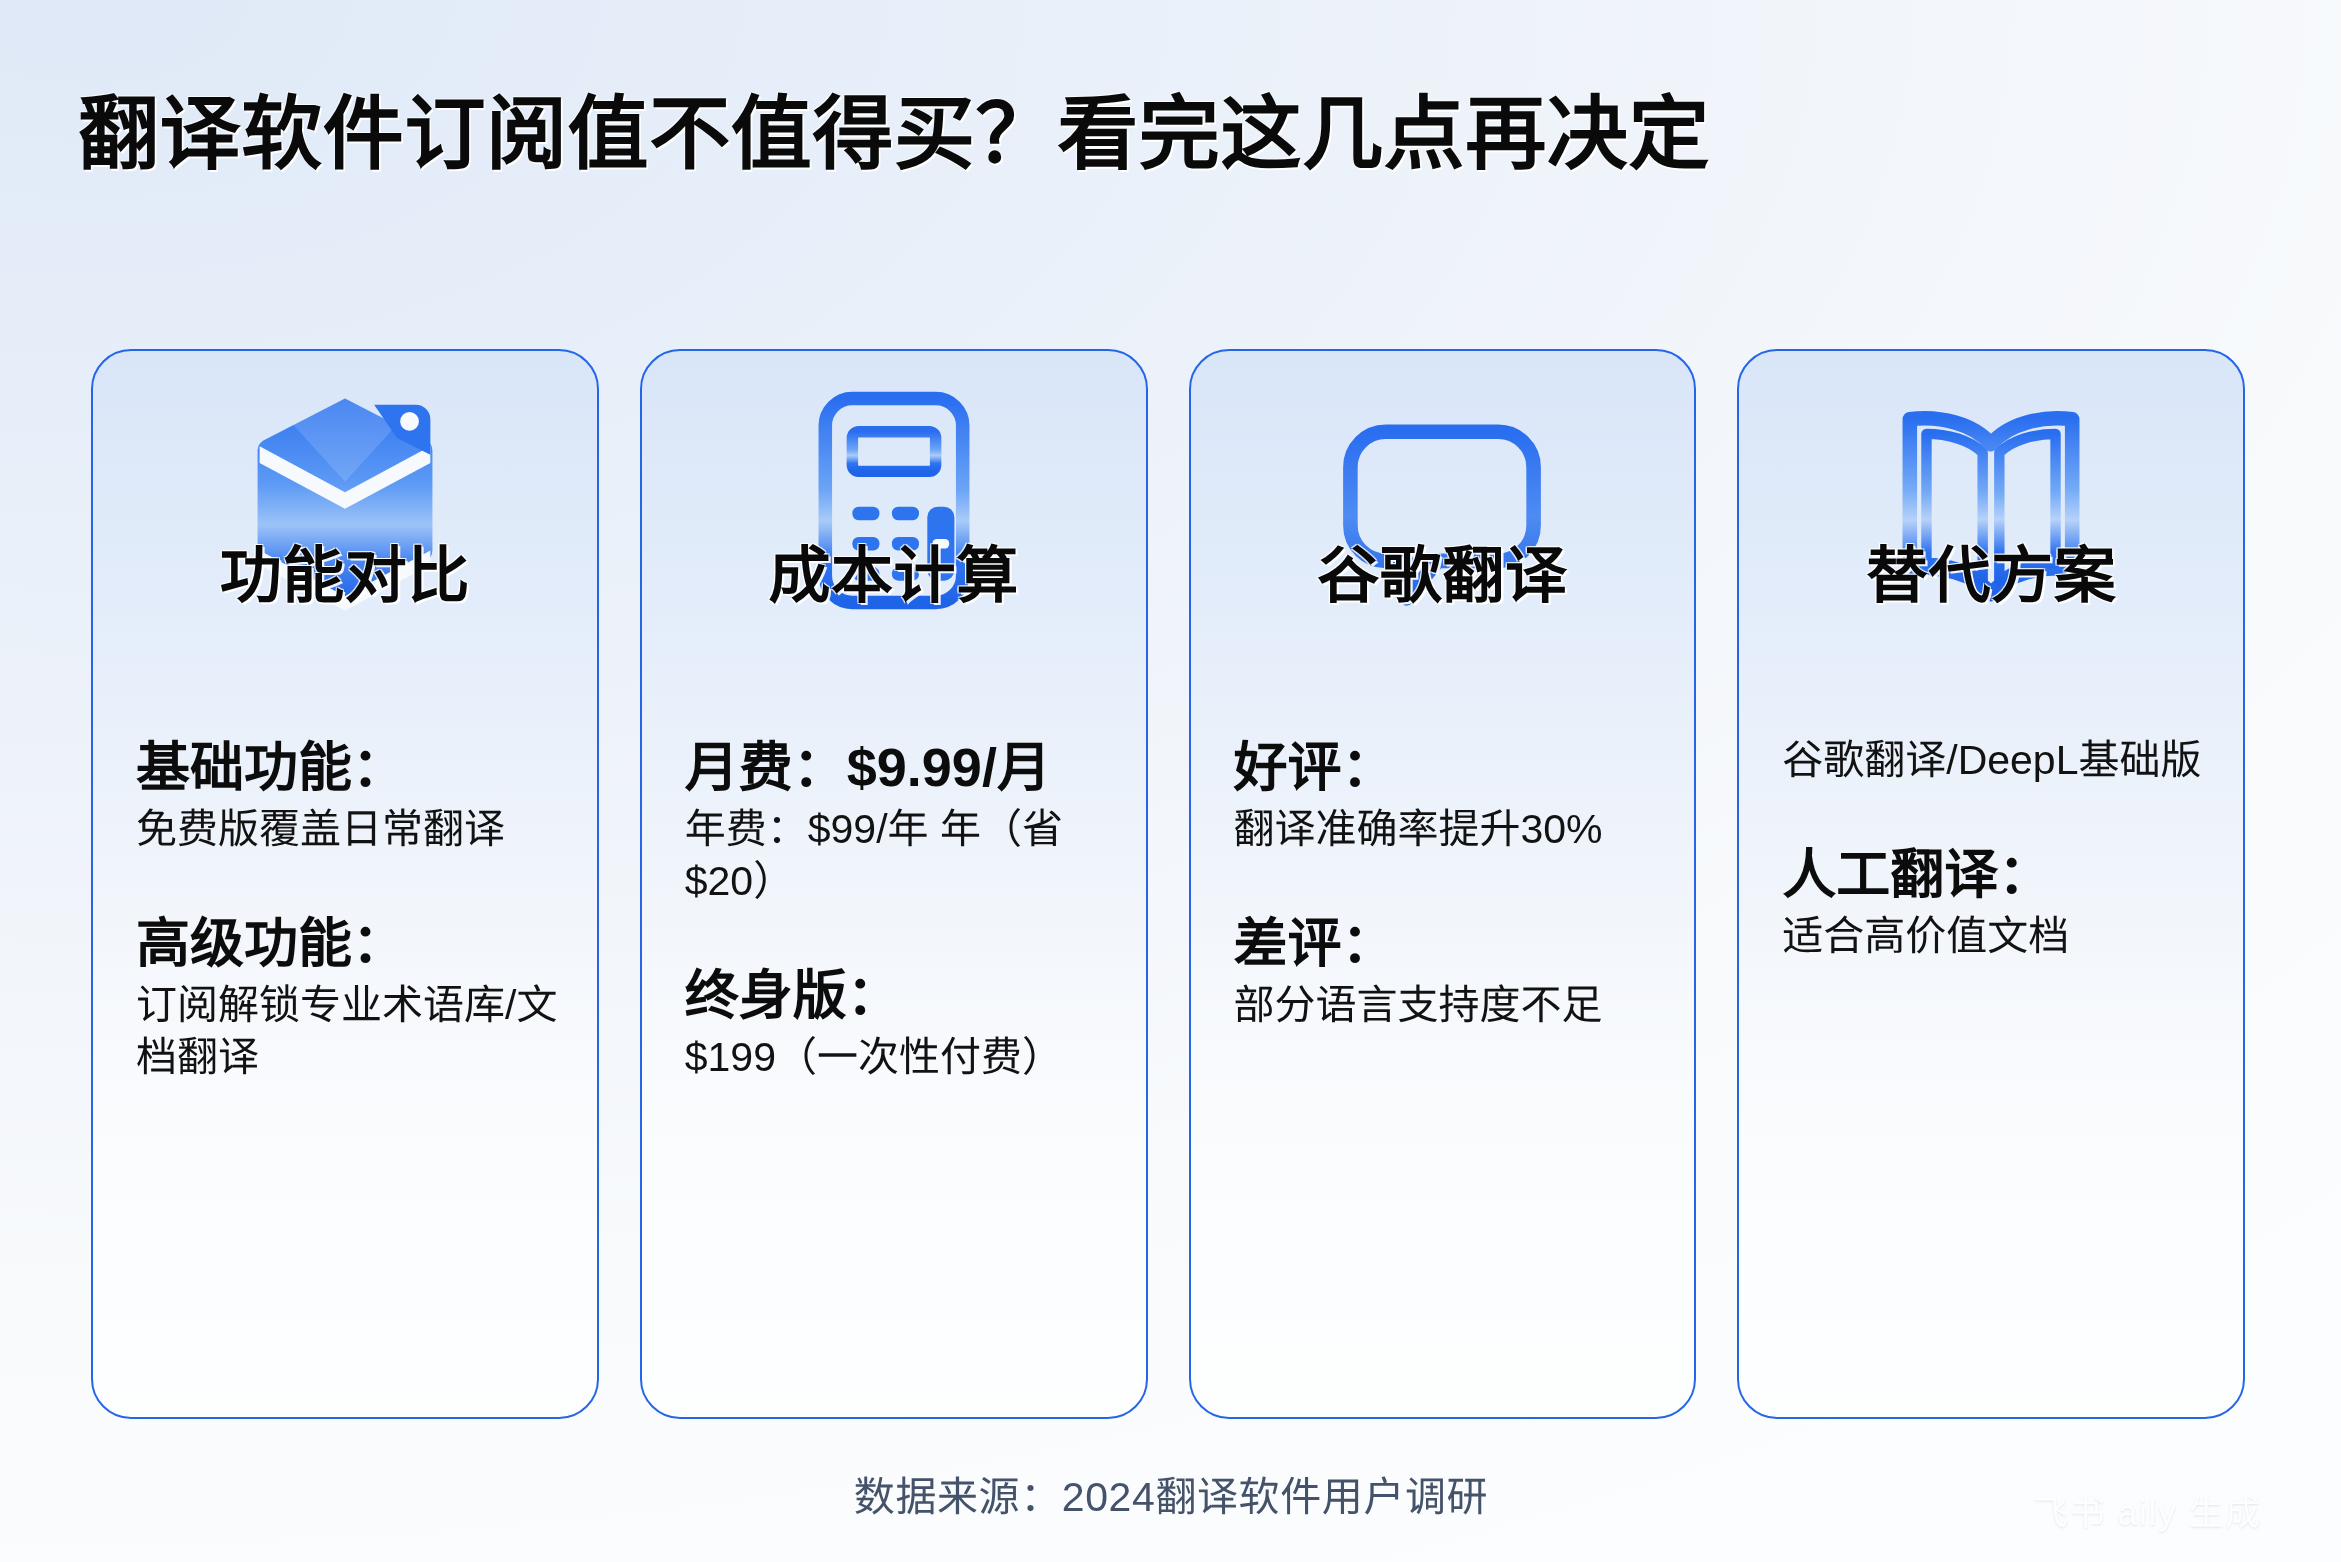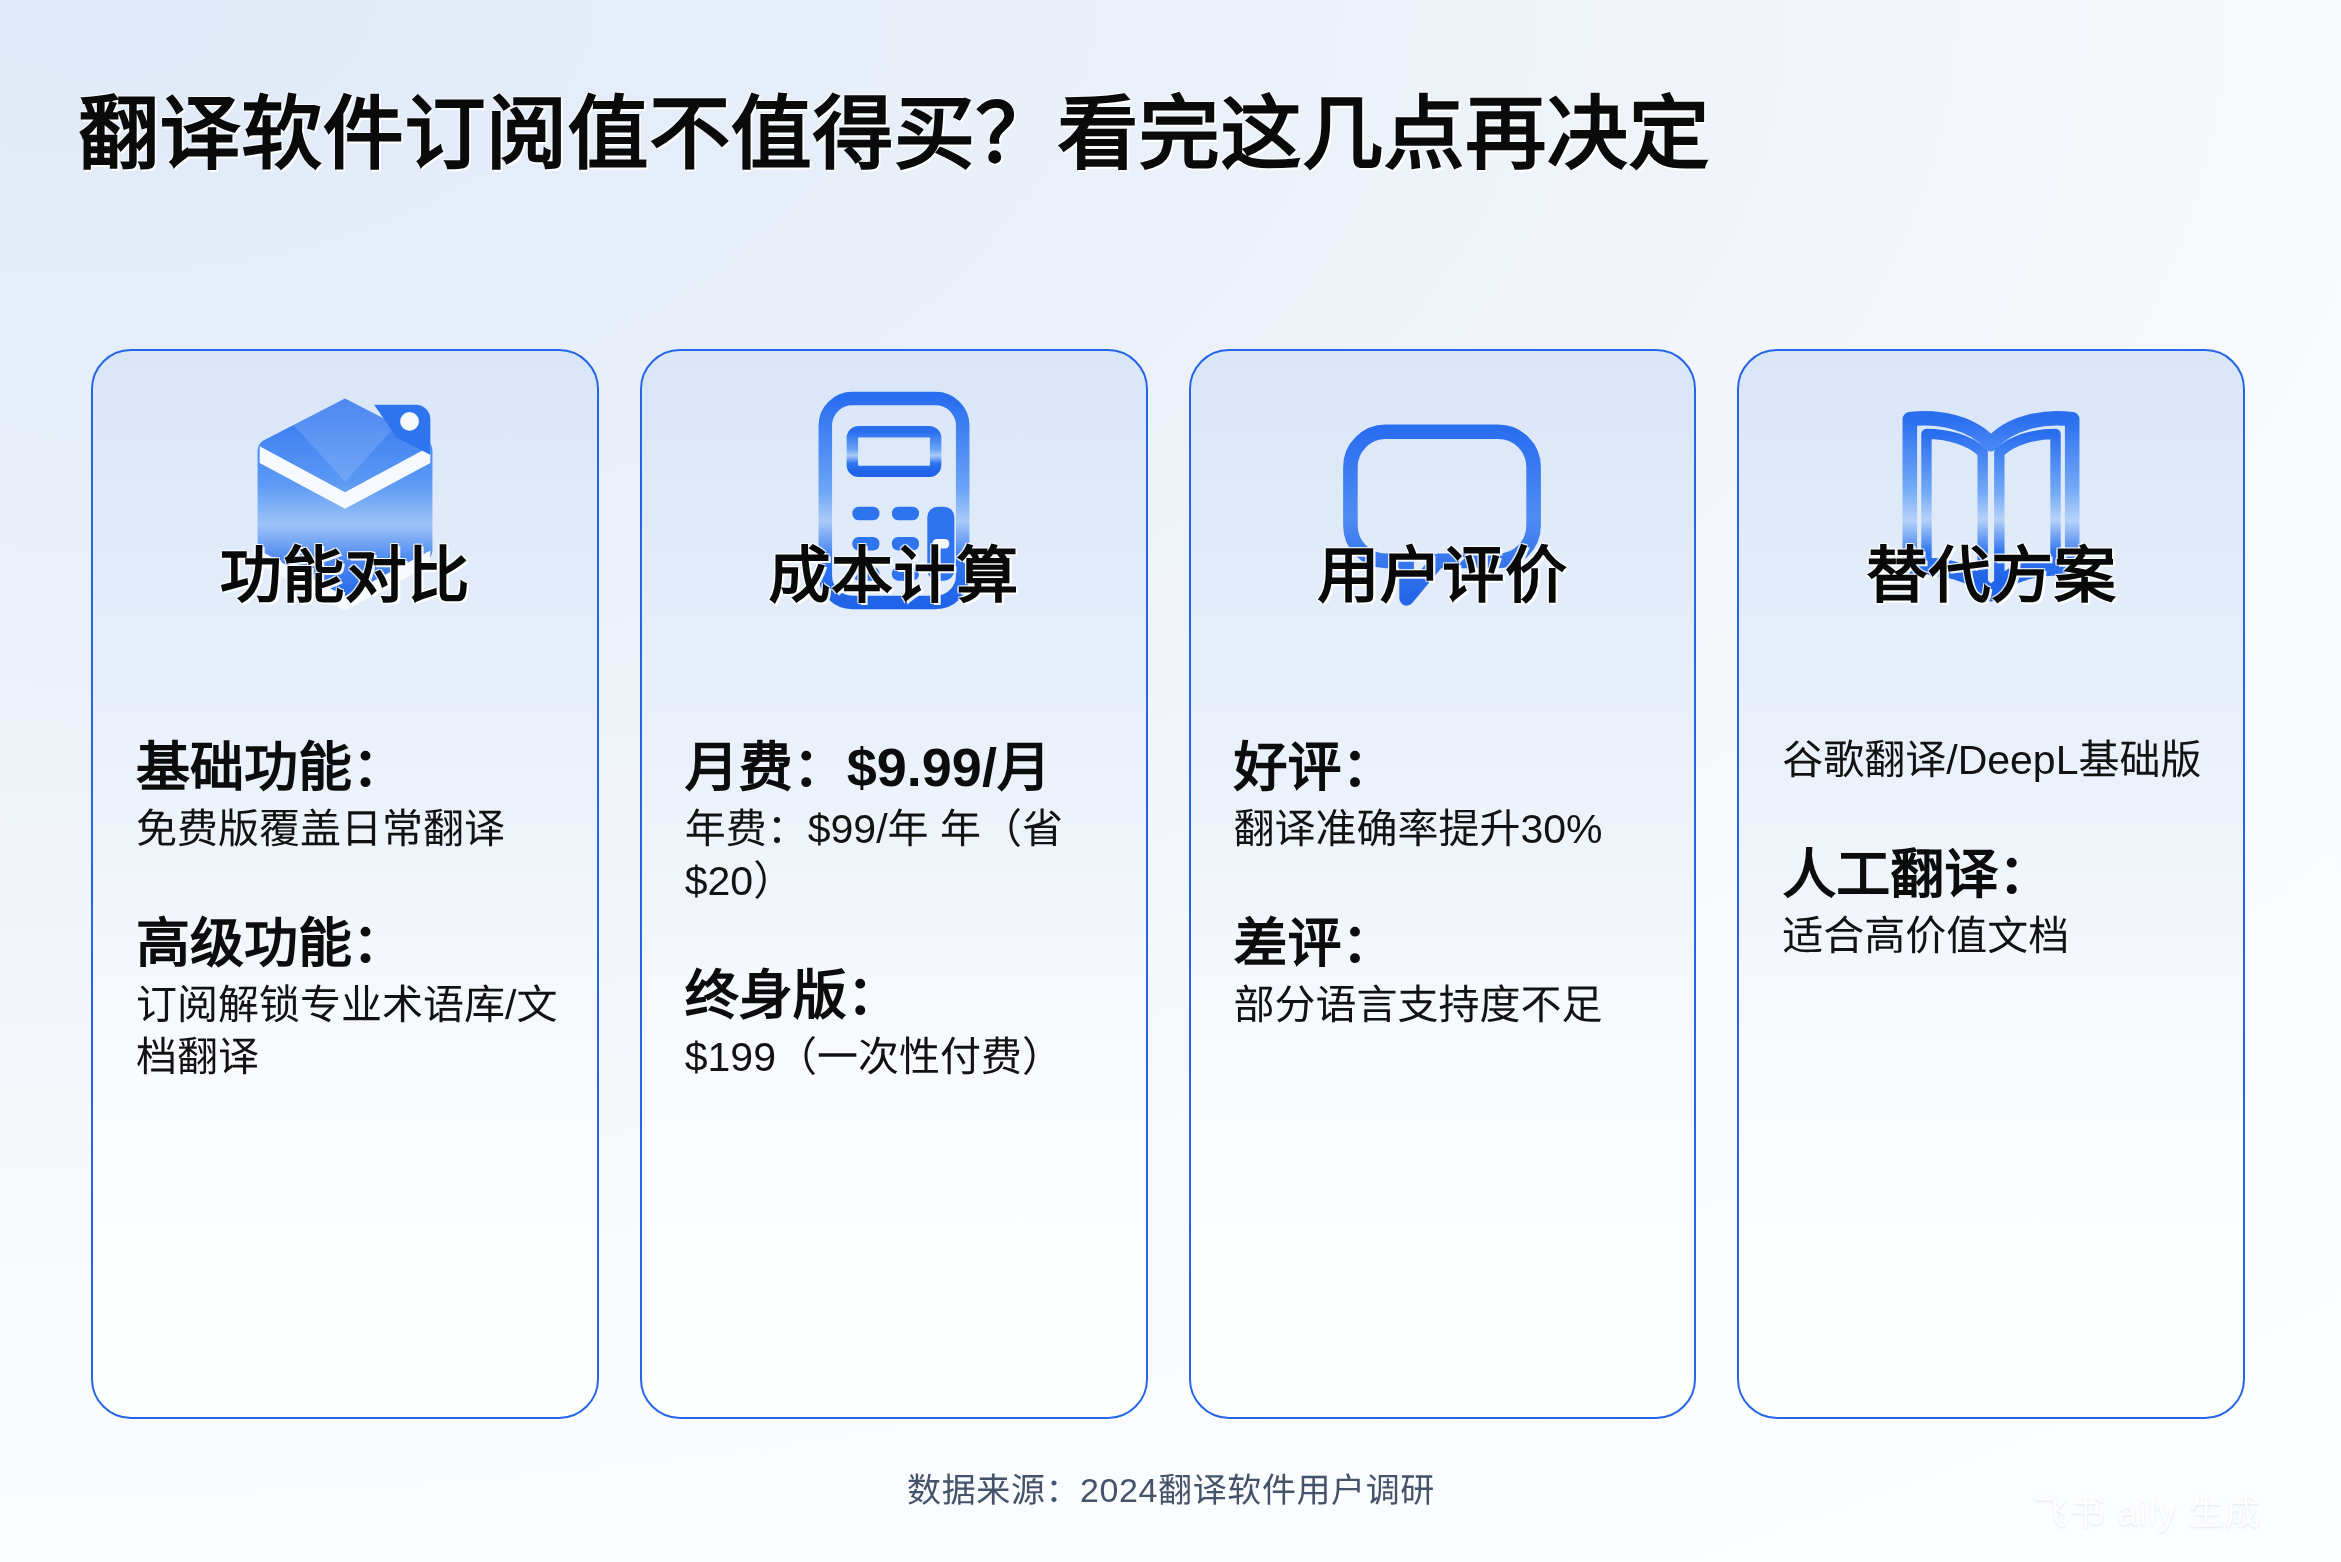--- a/index.html
+++ b/index.html
@@ -120,21 +120,21 @@
     word-break: break-word;
   }
 
   
   #footer-source {
     position: absolute;
     left: 0;
     right: 0;
     top: 1463px;
     text-align: center;
-    font-size: 34px;
+    font-size: 41px;
     font-weight: 400;
     color: #45536a;
     letter-spacing: 0.6px;
   }
 
   #watermark {
     position: absolute;
     right: 80px;
     top: 1484px;
     font-size: 35px;
@@ -231,21 +231,21 @@
         <svg class="card-icon" viewBox="0 0 200 220">
           <defs>
             <linearGradient id="g3" x1="0" y1="0" x2="0" y2="1">
               <stop offset="0%" stop-color="#2a6ef0"></stop>
               <stop offset="50%" stop-color="#4e8bf2"></stop>
               <stop offset="100%" stop-color="#2566e8"></stop>
             </linearGradient>
           </defs>
           <path d="M46 44 L154 44 A34 34 0 0 1 188 78 L188 134 A34 34 0 0 1 154 168 L96 168 L66 204 L66 168 L46 168 A34 34 0 0 1 12 134 L12 78 A34 34 0 0 1 46 44 Z" fill="none" stroke="url(#g3)" stroke-width="14" stroke-linejoin="round"></path>
         </svg>
-        <div class="card-title">用户评价</div>
+        <div class="card-title">谷歌翻译</div>
       </div>
       <div class="card-body">
         <div class="block">
           <div class="block-label">好评：</div>
           <div class="block-value">翻译准确率提升30%</div>
         </div>
         <div class="block">
           <div class="block-label">差评：</div>
           <div class="block-value">部分语言支持度不足</div>
         </div>

